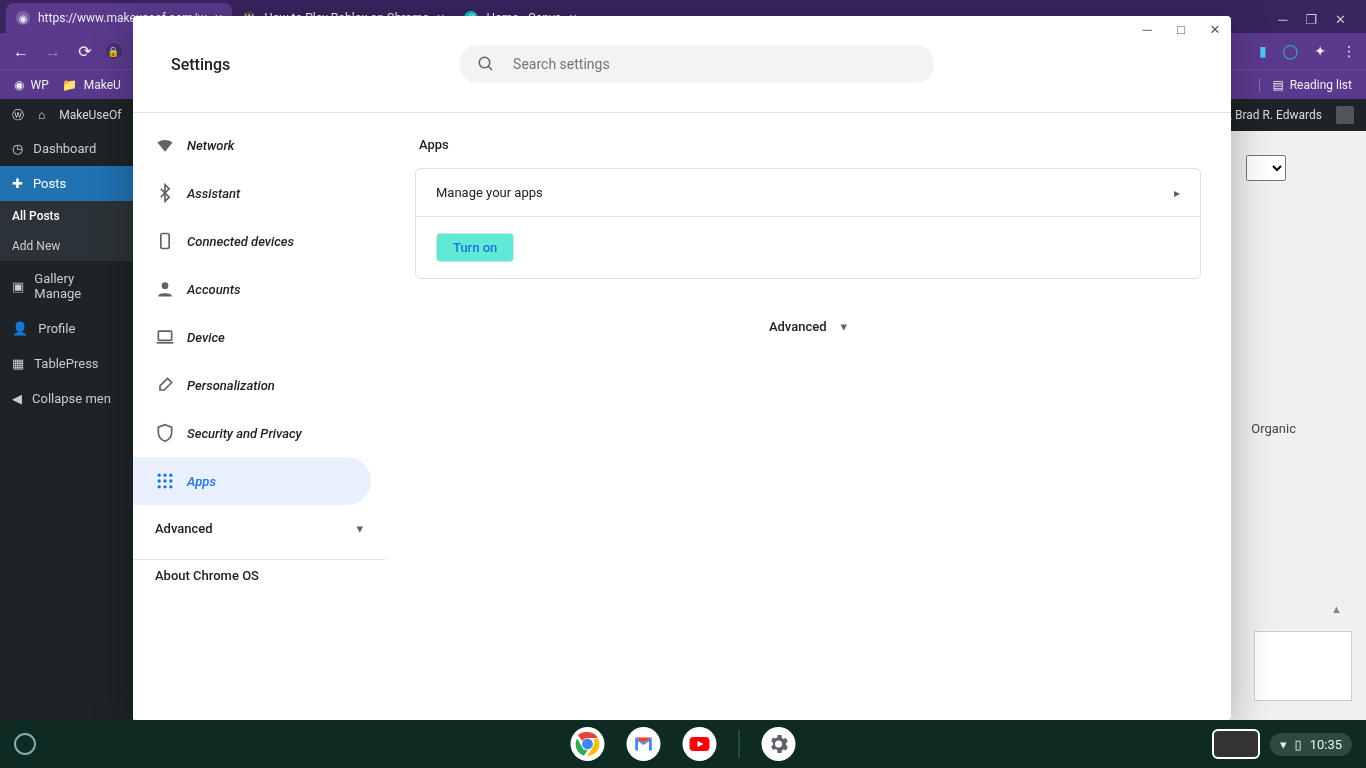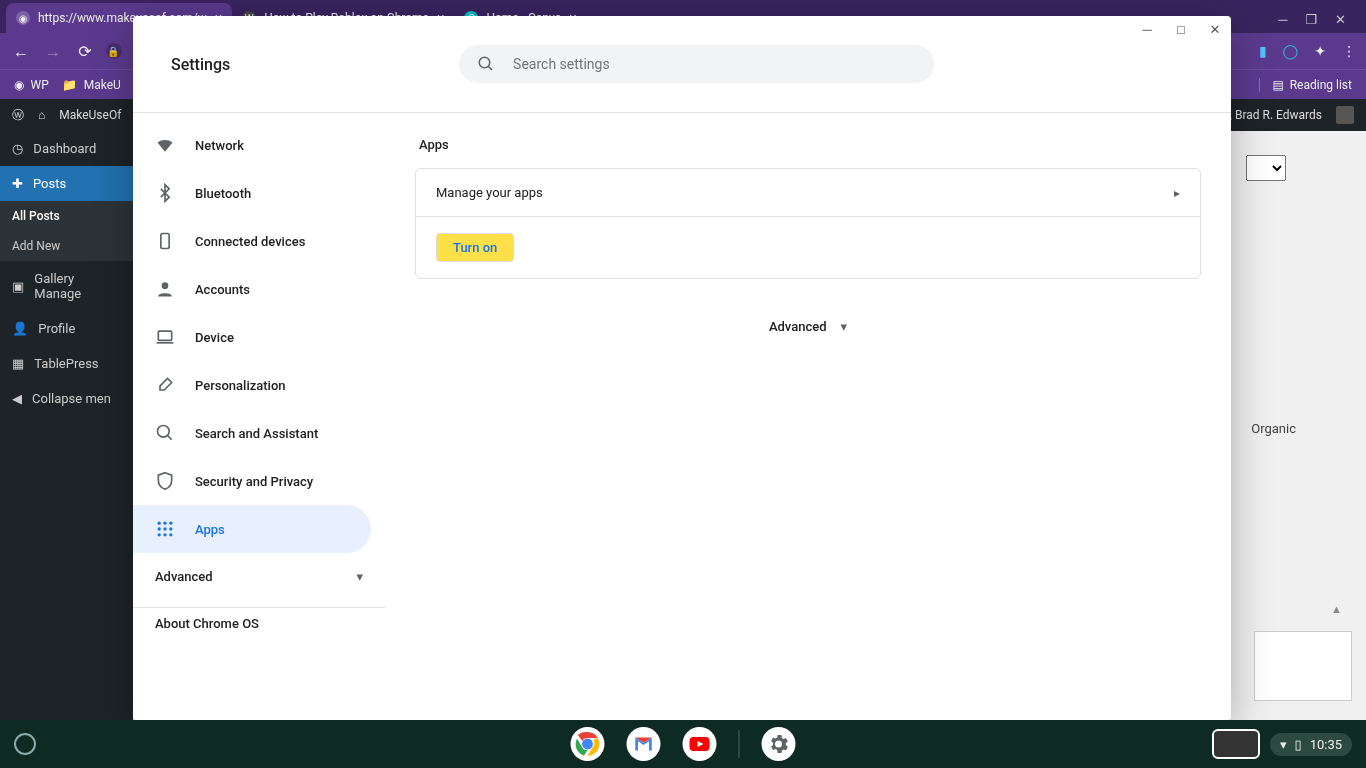--- a/index.html
+++ b/index.html
@@ -56,39 +56,39 @@
   
   .settings-win{position:absolute;left:133px;top:16px;width:1098px;height:704px;background:#fff;border-radius:4px;box-shadow:0 8px 40px rgba(0,0,0,.3);}
   .sw-title{position:absolute;right:8px;top:6px;display:flex;gap:18px;color:#555;font-size:13px;}
   .sw-title span{width:16px;text-align:center;}
   .sw-header{height:96px;display:flex;align-items:center;padding:0 22px;}
   .sw-header h1{font-size:16px;color:var(--text);font-weight:500;margin:16px;}
   .sw-search{margin:0 auto;width:475px;height:38px;background:#f1f3f4;border-radius:20px;display:flex;align-items:center;padding:0 18px;gap:16px;color:#5f6368;}
   .sw-search input{border:none;background:none;outline:none;font-size:14px;flex:1;color:#333;}
   .sw-body{position:absolute;left:0;top:96px;right:0;bottom:0;display:flex;border-top:1px solid var(--border);}
   .sw-nav{width:252px;padding:8px 0;}
-  .nav-item{display:flex;align-items:center;gap:20px;height:48px;padding:0 22px;font-size:13px;color:var(--text);font-weight:500;border-radius:0 24px 24px 0;margin-right:14px;cursor:pointer;}
+  .nav-item{display:flex;align-items:center;gap:12px;height:48px;padding:0 22px;font-size:13px;color:var(--text);font-weight:500;border-radius:0 24px 24px 0;margin-right:14px;cursor:pointer;font-style:italic;}
   .nav-item .ico{width:20px;height:20px;display:flex;align-items:center;justify-content:center;color:#5f6368;}
   .nav-item.selected{background:var(--sel);color:var(--blue);}
   .nav-item.selected .ico{color:var(--blue);}
   .nav-adv{display:flex;align-items:center;justify-content:space-between;height:46px;padding:0 22px;font-size:13px;color:var(--text);font-weight:500;border-top:1px solid transparent;}
   .nav-divider{border-top:1px solid var(--border);margin:8px 0;}
   .nav-about{padding:0 22px;height:44px;display:flex;font-size:13px;color:var(--text);font-weight:500;}
 
   .sw-content{flex:1;padding:18px 30px;overflow:auto;}
   .sect-title{font-size:13px;color:var(--text);font-weight:500;margin:6px 4px 16px;}
   .card{border:1px solid var(--border);border-radius:6px;background:#fff;}
   .row{display:flex;align-items:center;padding:16px 20px;border-top:1px solid var(--border);}
   .row:first-child{border-top:none;}
   .row .rtext{flex:1;}
   .row .rtitle{font-size:13px;color:var(--text);}
   .row .rdesc{font-size:12.5px;color:var(--text2);margin-top:4px;}
   .row .rdesc a{color:var(--blue);text-decoration:none;}
   .row .chev{color:#5f6368;font-size:12px;}
-  .btn{border:1px solid #dadce0;background:#fde047;color:var(--blue);font-size:13px;font-weight:500;padding:6px 16px;border-radius:4px;cursor:pointer;}
+  .btn{border:1px solid #dadce0;background:#5eead4;color:var(--blue);font-size:13px;font-weight:500;padding:6px 16px;border-radius:4px;cursor:pointer;}
   .adv-toggle{display:flex;align-items:center;justify-content:center;gap:14px;margin-top:40px;color:var(--text);font-size:13px;font-weight:500;cursor:pointer;}
 
   
   .shelf{position:absolute;left:0;bottom:0;width:1366px;height:48px;background:var(--shelf);display:flex;align-items:center;padding:0 14px;gap:14px;}
   .launcher{width:22px;height:22px;border-radius:50%;border:2px solid #8aa;}
   .shelf .apps{position:absolute;left:50%;transform:translateX(-50%);display:flex;gap:22px;align-items:center;}
   .appicon{width:34px;height:34px;border-radius:50%;display:flex;align-items:center;justify-content:center;font-size:16px;color:#fff;}
   .tray{margin-left:auto;display:flex;align-items:center;gap:10px;color:#eee;font-size:13px;}
   .tray .pill{background:#2c4a40;border-radius:16px;padding:4px 10px;display:flex;align-items:center;gap:8px;}
   .thumb{width:48px;height:30px;border-radius:6px;background:#333;border:2px solid #fff;}
@@ -228,21 +228,21 @@
               </svg>
             </span>
           <span>Network</span>
         </div>
         <div class="nav-item">
           <span class="ico">
               <svg width="20" height="20" viewBox="0 0 24 24" fill="none" stroke="#5f6368" stroke-width="2">
                 <path d="M7 7l10 10-5 5V2l5 5L7 17"></path>
               </svg>
             </span>
-          <span>Bluetooth</span>
+          <span>Assistant</span>
         </div>
         <div class="nav-item">
           <span class="ico">
               <svg width="20" height="20" viewBox="0 0 24 24" fill="none" stroke="#5f6368" stroke-width="2">
                 <rect x="7" y="3" width="10" height="18" rx="2"></rect>
               </svg>
             </span>
           <span>Connected devices</span>
         </div>
         <div class="nav-item">
@@ -263,29 +263,20 @@
             </span>
           <span>Device</span>
         </div>
         <div class="nav-item">
           <span class="ico">
               <svg width="20" height="20" viewBox="0 0 24 24" fill="none" stroke="#5f6368" stroke-width="2">
                 <path d="M15 4l5 5-9 9H6v-5z"></path>
               </svg>
             </span>
           <span>Personalization</span>
-        </div>
-        <div class="nav-item">
-          <span class="ico">
-              <svg width="20" height="20" viewBox="0 0 24 24" fill="none" stroke="#5f6368" stroke-width="2">
-                <circle cx="10" cy="10" r="7"></circle>
-                <line x1="20" y1="20" x2="15" y2="15"></line>
-              </svg>
-            </span>
-          <span>Search and Assistant</span>
         </div>
         <div class="nav-item">
           <span class="ico">
               <svg width="20" height="20" viewBox="0 0 24 24" fill="none" stroke="#5f6368" stroke-width="2">
                 <path d="M12 2l8 3v6c0 5-3 9-8 11-5-2-8-6-8-11V5z"></path>
               </svg>
             </span>
           <span>Security and Privacy</span>
         </div>
         <div class="nav-item selected">

